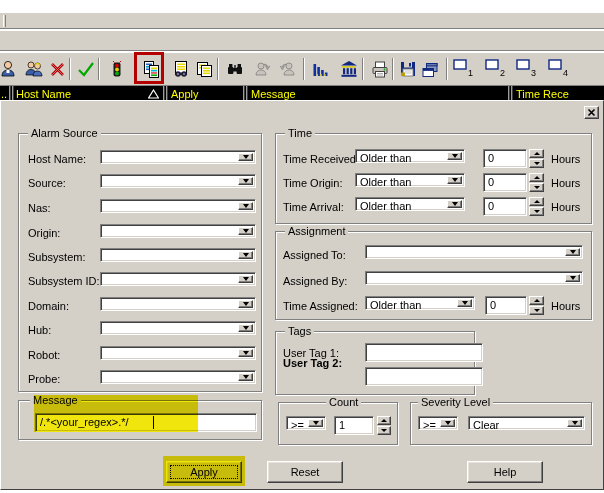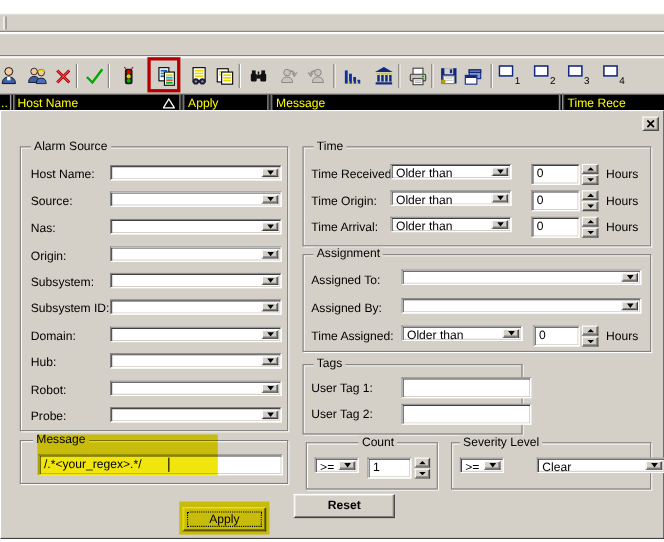--- a/index.html
+++ b/index.html
@@ -474,21 +474,21 @@
   <span class="lbl" style="left:551px; top:300px;">Hours</span>
 
   <div class="group" style="left:275px; top:331px; width:200px; height:64px;"></div>
   <span class="glabel" style="left:285px; top:325px;">Tags</span>
 
   <span class="lbl" style="left:283px; top:347px;">User Tag 1:</span>
   <div class="txt sunken" style="left:365px; top:343px; width:118px;">
     <span></span>
   </div>
 
-  <span class="lbl" style="left:283px; top:371px;">User Tag 2:</span>
+  <span class="lbl" style="left:283px; top:357px;font-weight:bold;">User Tag 2:</span>
   <div class="txt sunken" style="left:365px; top:367px; width:118px;">
     <span></span>
   </div>
 
 
   <div class="group" style="left:18px; top:400px; width:244px; height:40px;"></div>
   <span class="glabel" style="left:30px; top:394px;">Message</span>
   <div class="txt sunken" style="left:35px; top:413px; width:222px;">
     <span>/.*&lt;your_regex&gt;.*/</span>
     <i class="caret" style="left:117px;"></i>
@@ -515,33 +515,36 @@
   </div>
 
   <div class="group" style="left:410px; top:402px; width:182px; height:43px;"></div>
   <span class="glabel" style="left:418px; top:396px;">Severity Level</span>
   <div class="combo sunken" style="left:418px; top:416px; width:40px;">
     <span class="cval">&gt;=</span>
     <span class="dd">
         <i class="tri-dn"></i>
       </span>
   </div>
-  <div class="combo sunken" style="left:488px; top:416px; width:117px;text-align:center;">
+  <div class="combo sunken" style="left:468px; top:416px; width:117px;text-align:center;">
     <span class="cval">Clear</span>
     <span class="dd">
         <i class="tri-dn"></i>
       </span>
   </div>
 
   <div class="btn" style="left:166px; top:461px; width:76px;">
     <div class="focus-rect"></div>
     <span>Apply</span>
   </div>
-  <div class="btn" style="left:267px; top:449px; width:92px;font-weight:bold;">
+  <div class="btn" style="left:267px; top:461px; width:76px;">
     <span>Reset</span>
+  </div>
+  <div class="btn" style="left:467px; top:461px; width:76px;">
+    <span>Help</span>
   </div>
 
   <div class="bottom-strip"></div>
 
   <div class="hl" style="left:34px; top:395px; width:164px; height:37px;"></div>
   <div class="hl" style="left:163px; top:456px; width:82px; height:30px;"></div>
   <div class="redbox" style="left:134px; top:52px; width:30px; height:32px;"></div>
 
 </div>
 

